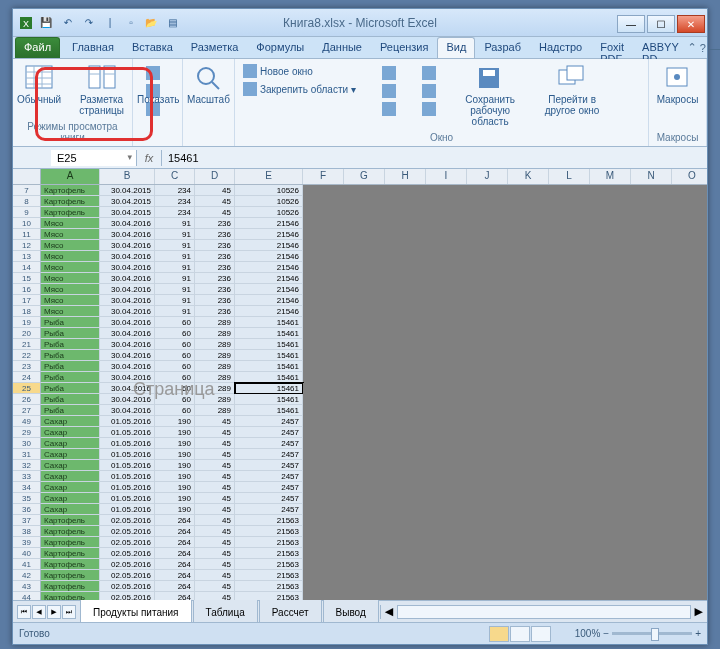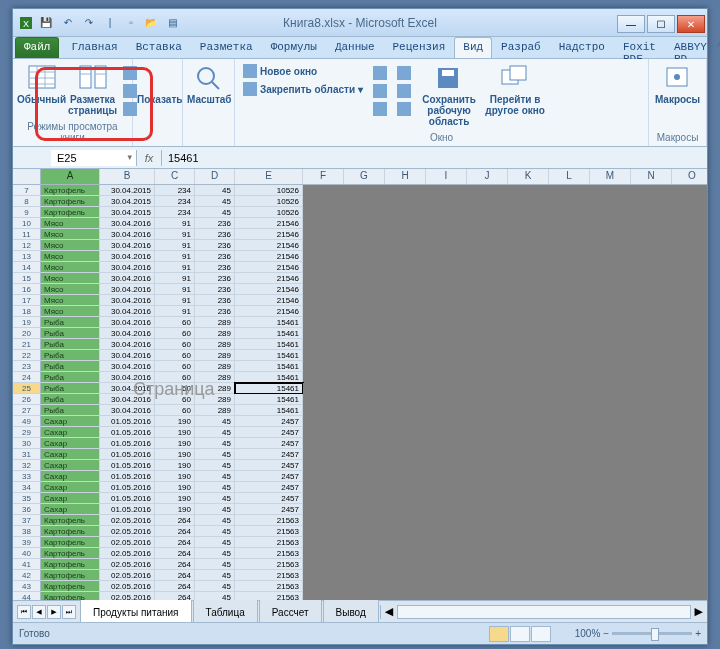--- a/index.html
+++ b/index.html
@@ -11,30 +11,30 @@
 
 .titlebar { height: 28px; background: linear-gradient(#d7e8fa,#bfd8f3); display: flex; align-items: center; position: relative; border-bottom: 1px solid #a0b8d0; }
 .qat { display: flex; gap: 3px; padding-left: 4px; }
 .qat-item { width: 18px; height: 18px; display: flex; align-items: center; justify-content: center; font-size: 10px; color: #2b5a8c; }
 .title { position: absolute; left: 50%; transform: translateX(-50%); color: #4a6a8a; font-size: 12px; }
 .wctrls { margin-left: auto; display: flex; }
 .wbtn { width: 28px; height: 18px; border: 1px solid #8aa6c4; background: linear-gradient(#f0f7ff,#cde3f7); margin: 3px 2px 0 0; display: flex; align-items: center; justify-content: center; font-size: 10px; }
 .wbtn.close { background: linear-gradient(#f59f8a,#d44828); color: #fff; border-color: #a83b21; }
 
 
-.ribbon-tabs { height: 22px; background: #cde3f7; display: flex; border-bottom: 1px solid #a0b8d0; padding-left: 2px; font-family: Liberation Mono, monospace; }
+.ribbon-tabs { height: 22px; background: #cde3f7; display: flex; border-bottom: 1px solid #a0b8d0; padding-left: 2px; }
 .rtab { padding: 3px 8px 0; border: 1px solid transparent; border-bottom: none; color: #1f497d; font-size: 11px; }
 .rtab.file { background: linear-gradient(#3b8c3b,#2b6f2b); color: #fff; border-color: #2b6f2b; border-radius: 3px 3px 0 0; margin-right: 3px; }
 .rtab.active { background: #f1f6fb; border-color: #a0b8d0; border-radius: 3px 3px 0 0; }
 .rtab-right { margin-left: auto; display: flex; gap: 3px; padding-right: 6px; color: #4a6a8a; font-size: 11px; align-items: center; }
 
 
 .ribbon { height: 88px; background: #f1f6fb; border-bottom: 1px solid #a0b8d0; display: flex; }
 .rgroup { border-right: 1px solid #cddcec; padding: 3px 4px 0; display: flex; flex-direction: column; }
-.rgroup-items { flex: 1; display: flex; gap: 2px; font-weight: bold; }
+.rgroup-items { flex: 1; display: flex; gap: 18px; }
 .rgroup-label { text-align: center; font-size: 10px; color: #5a7a9a; padding: 1px 0 3px; }
 .rbig { width: 50px; display: flex; flex-direction: column; align-items: center; padding-top: 2px; color: #2b5a8c; }
 .rbig .icon { width: 30px; height: 28px; margin-bottom: 2px; }
 .rbig .lbl { font-size: 10px; text-align: center; line-height: 1.1; }
 .redhl { position: absolute; left: 22px; top: 58px; width: 118px; height: 74px; border: 3px solid #e03030; border-radius: 10px; pointer-events: none; z-index: 50; }
 .rsmall { padding: 1px 4px; display: flex; align-items: center; gap: 3px; color: #2b5a8c; font-size: 10px; height: 18px; }
 .rsmall .ic { width: 14px; height: 14px; background: #7aa7d4; }
 .rcol { display: flex; flex-direction: column; }
 
 

